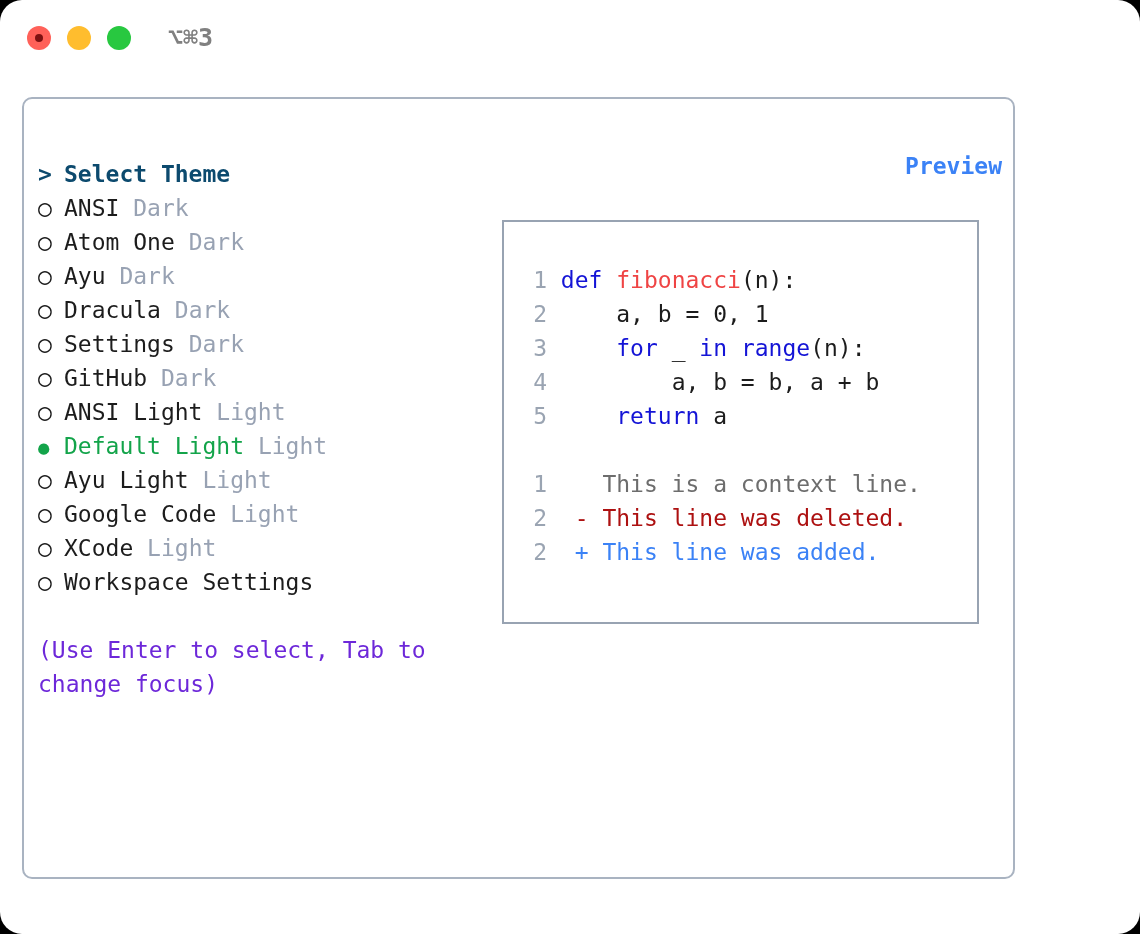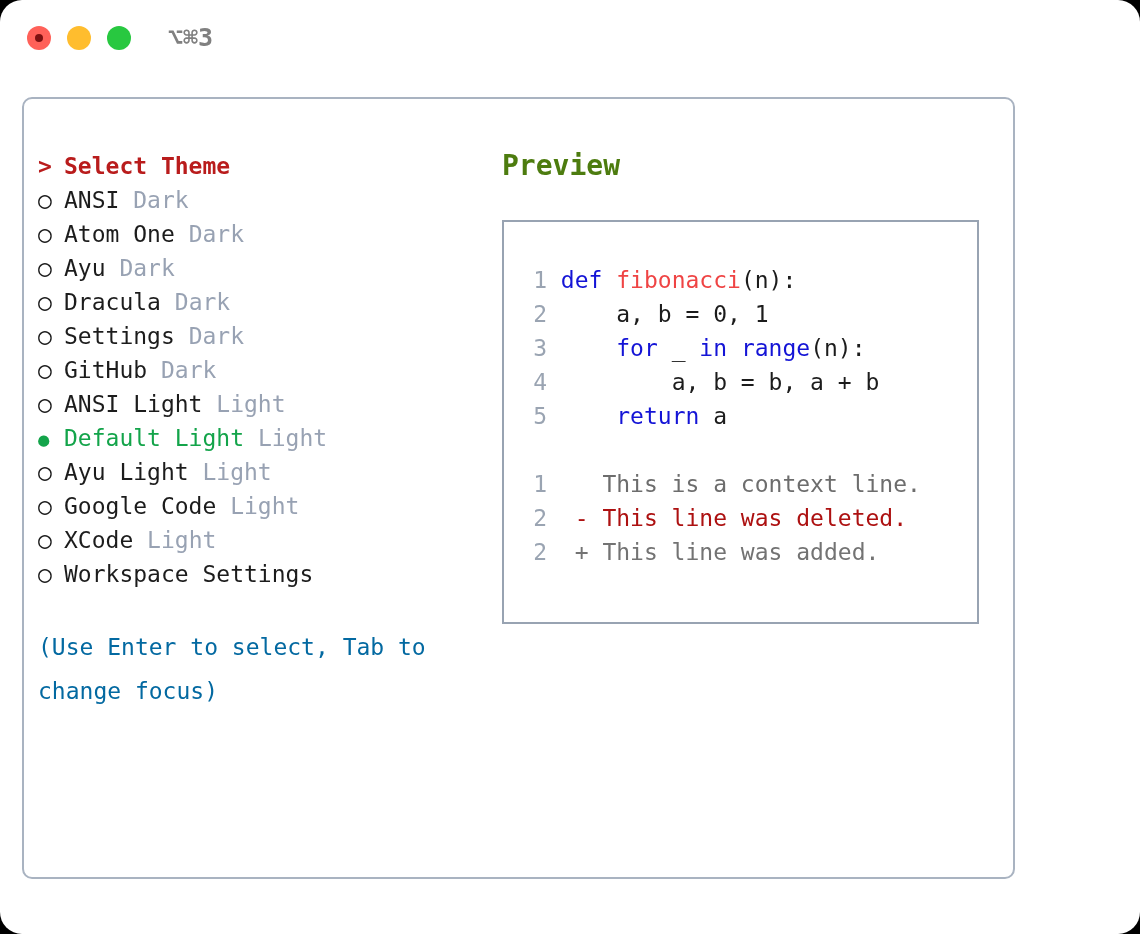--- a/index.html
+++ b/index.html
@@ -86,48 +86,50 @@
     white-space: pre;
     color: #1c1c1c;
   }
   .row .marker {
     display: inline-block;
     width: 26px;
     white-space: pre;
   }
   .hdr {
     font-weight: bold;
-    color: #b91c1c;
+    color: #0c4a6e;
+    margin-top: 8px;
   }
   .row.selected .marker,
   .row.selected .label { color: #13a44a; }
   .row .tag { color: #98a2b3; }
   .row .marker.dot { font-size: 19px; }
   #apply-head { margin-top: 34px; }
   #help {
     margin-top: 34px;
     font-size: 23px;
-    line-height: 44px;
-    color: #0369a1;
+    line-height: 34px;
+    color: #6d28d9;
     width: 400px;
     white-space: pre-wrap;
   }
   
   #right-col {
     position: absolute;
     left: 478px;
     top: 50px;
     width: 500px;
   }
   #preview-title {
-    font-size: 28px;
+    font-size: 23px;
     line-height: 34px;
     font-weight: bold;
-    color: #4d7c0f;
-    white-space: pre;
+    color: #3b82f6;
+    white-space: pre;
+    text-align: right;
   }
   #preview-box {
     margin-top: 37px;
     width: 477px;
     height: 404px;
     border: 2px solid #98a3b2;
     box-sizing: border-box;
     background: #ffffff;
     position: relative;
   }
@@ -144,21 +146,21 @@
     display: inline-block;
     width: 26px;
     text-align: right;
     color: #9aa4b2;
   }
   .kw   { color: #1414d6; }
   .fn   { color: #ef4444; }
   .plain{ color: #1c1c1c; }
   .ctx  { color: #6d6d6d; }
   .del  { color: #ad1111; }
-  .add  { color: #737373; text-align: center; }
+  .add  { color: #3b82f6; text-align: center; }
   .gap  { height: 34px; }
 </style>
 </head>
 <body>
 
 <div id="window">
 
   <div id="titlebar">
     <div class="light" id="light-close"></div>
     <div id="close-dot"></div>

